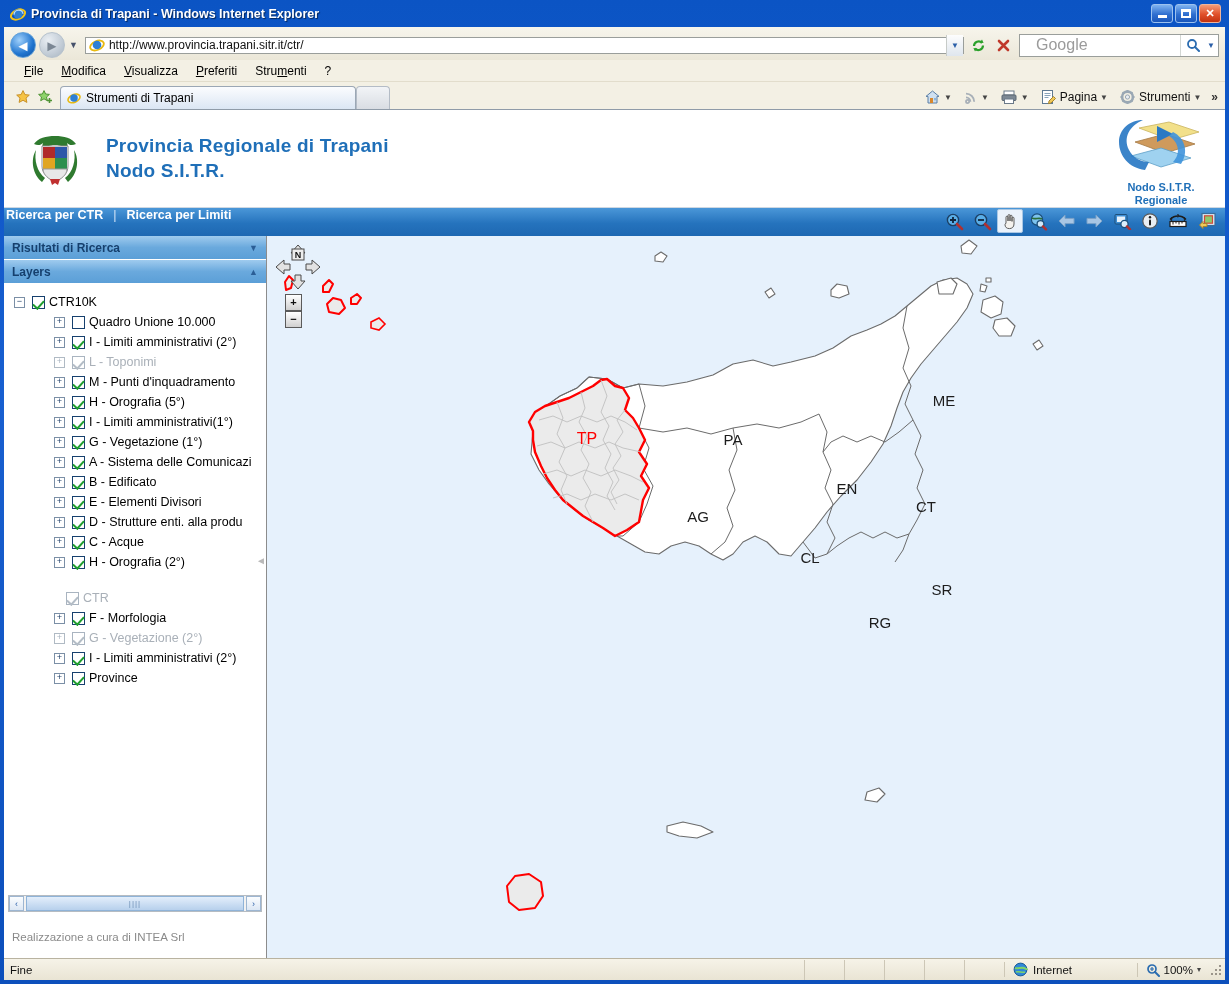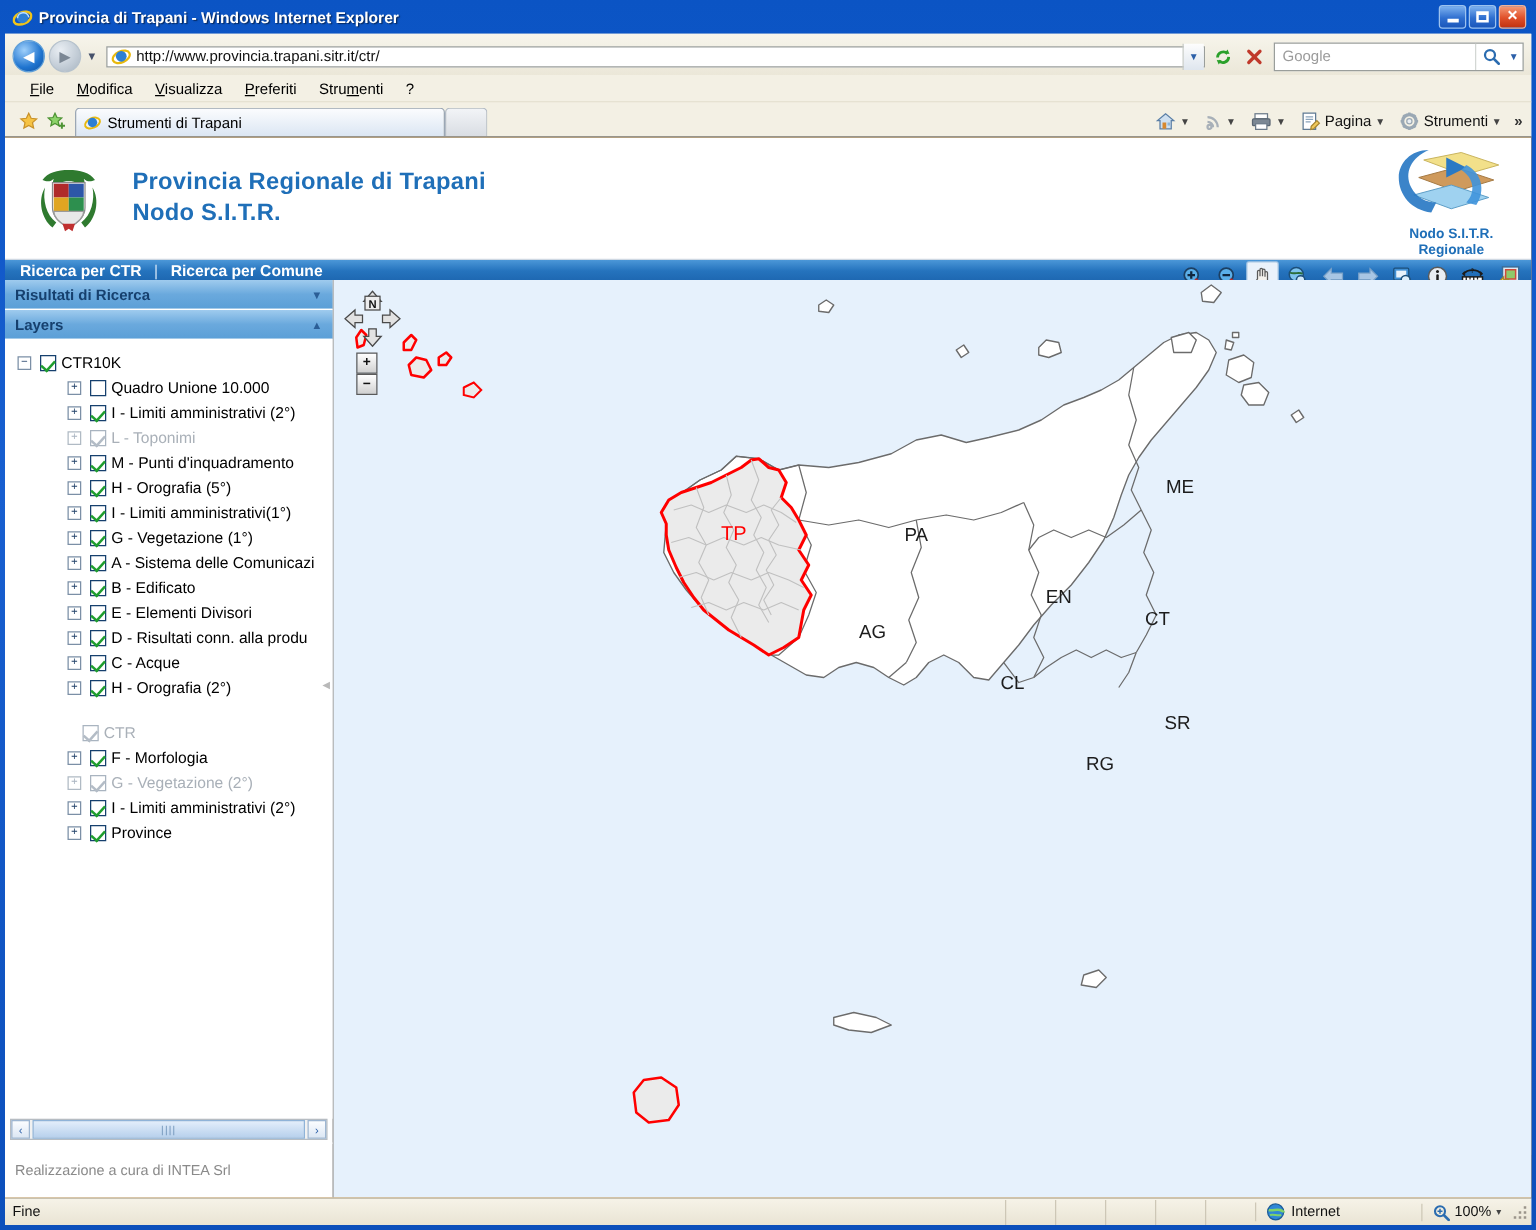--- a/index.html
+++ b/index.html
@@ -55,21 +55,21 @@
   }
   #addr-icon { width:16px; height:16px; margin-right:4px; flex:none; }
   #addr-text { flex:1; color:#111; font-size:12px; white-space:nowrap; overflow:hidden; }
   #addr-drop { width:17px; height:21px; border-left:1px solid #c7cbc8;
      background:linear-gradient(180deg,#fdfdfd,#dfe6ee); display:flex;
      align-items:center; justify-content:center; font-size:8px; color:#2b5fa8; cursor:pointer; }
   .tbtn { width:22px; height:22px; display:flex; align-items:center; justify-content:center;
           cursor:pointer; font-size:14px; }
   #searchbox { width:200px; height:23px; background:#fff; border:1px solid #9a9e9b;
                display:flex; align-items:center; margin-left:2px; }
-  #searchbox .ph { flex:1; color:#9b9b9b; padding-left:6px; font-size:12px; }
+  #searchbox .ph { flex:1; color:#9b9b9b; padding-left:16px; font-size:16px; }
   #search-go { width:24px; height:21px; border-left:1px solid #d3d7d4; display:flex;
                align-items:center; justify-content:center; cursor:pointer; }
   #search-caret { width:14px; height:21px; display:flex; align-items:center;
                   justify-content:center; font-size:8px; color:#2b5fa8; cursor:pointer; }
 
   
   #menurow { height:22px; display:flex; align-items:center; padding-left:12px; gap:2px;
              background:#f3f0e4; border-bottom:1px solid #e2ddcc; }
   .menuitem { padding:2px 8px; font-size:12px; color:#000; cursor:pointer; }
   .menuitem u { text-decoration:underline; }
@@ -99,22 +99,22 @@
 
   #siteheader { height:98px; display:flex; align-items:center; background:#fff;
                 border-bottom:1px solid #cfd8e2; position:relative; }
   #crest { width:62px; height:62px; margin:0 20px 0 20px; flex:none; }
   #site-titles { display:flex; flex-direction:column; gap:3px; }
   #site-titles .t1, #site-titles .t2 {
     color:#1f6fb8; font-size:19px; font-weight:bold; letter-spacing:.2px; }
   #rightlogo { position:absolute; right:12px; top:6px; width:104px; text-align:center; }
   #rightlogo .ll { color:#1f6fb8; font-size:11px; font-weight:bold; line-height:13px; }
 
-  #navbar { height:16px; background:linear-gradient(180deg,#4b97d8,#2573bd 55%,#1e68b2);
-            display:flex; align-items:flex-end; padding-left:10px; color:#fff;
+  #navbar { height:28px; background:linear-gradient(180deg,#4b97d8,#2573bd 55%,#1e68b2);
+            display:flex; align-items:flex-start; color:#fff;
             font-weight:bold; font-size:12.5px; position:relative; }
   #navbar .navlink { cursor:pointer; padding:0 2px; }
   #navbar .sep { padding:0 8px; color:#cfe2f5; font-weight:normal; }
   #maptools { position:absolute; right:6px; top:0; height:26px; display:flex;
               align-items:center; gap:2px; }
   .mtool { width:26px; height:24px; display:flex; align-items:center; justify-content:center;
            cursor:pointer; border-radius:2px; }
   .mtool.active { background:#eaf2fb; border:1px solid #a9c7e4; }
 
   #body { flex:1; display:flex; min-height:0; background:#fff; }
@@ -361,21 +361,21 @@
             <path d="M52 20c10 6 12 18 4 26l8 2c8-12 4-26-8-32z" fill="#3f94dc" opacity=".9"></path>
           </svg>
           <div class="ll">Nodo S.I.T.R.</div>
           <div class="ll">Regionale</div>
         </div>
       </div>
 
       <div id="navbar">
         <span class="navlink">Ricerca per CTR</span>
         <span class="sep">|</span>
-        <span class="navlink">Ricerca per Comune</span>
+        <span class="navlink">Ricerca per Limiti</span>
 
         <div id="maptools">
           <span class="mtool">
             <svg width="19" height="19" viewBox="0 0 19 19">
               <circle cx="8" cy="8" r="5.6" fill="#5aaee8" stroke="#1c3f63" stroke-width="1.4"></circle>
               <path d="M8 5v6M5 8h6" stroke="#10263e" stroke-width="1.8"></path>
               <path d="M12 12l5 5" stroke="#b03030" stroke-width="2.6" stroke-linecap="round"></path>
             </svg>
           </span>
           <span class="mtool">
@@ -506,21 +506,21 @@
                 <span class="nlabel">B - Edificato</span>
               </div>
               <div class="node l1">
                 <span class="expander">+</span>
                 <span class="cb on"></span>
                 <span class="nlabel">E - Elementi Divisori</span>
               </div>
               <div class="node l1">
                 <span class="expander">+</span>
                 <span class="cb on"></span>
-                <span class="nlabel">D - Risultati conn. alla produ</span>
+                <span class="nlabel">D - Strutture enti. alla produ</span>
               </div>
               <div class="node l1">
                 <span class="expander">+</span>
                 <span class="cb on"></span>
                 <span class="nlabel">C - Acque</span>
               </div>
               <div class="node l1">
                 <span class="expander">+</span>
                 <span class="cb on"></span>
                 <span class="nlabel">H - Orografia (2°)</span>

